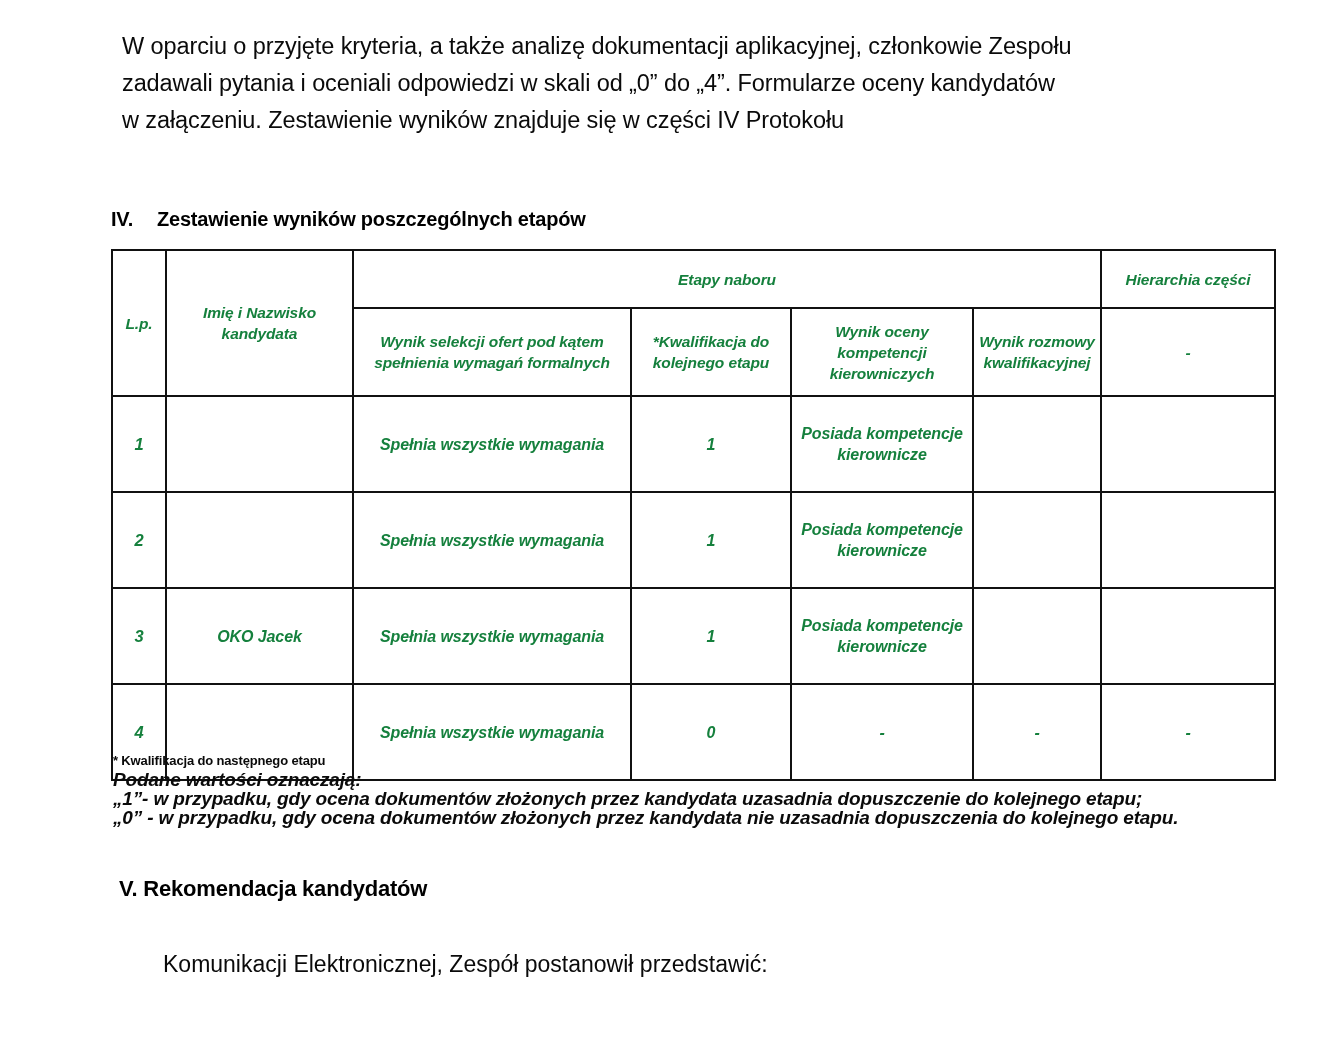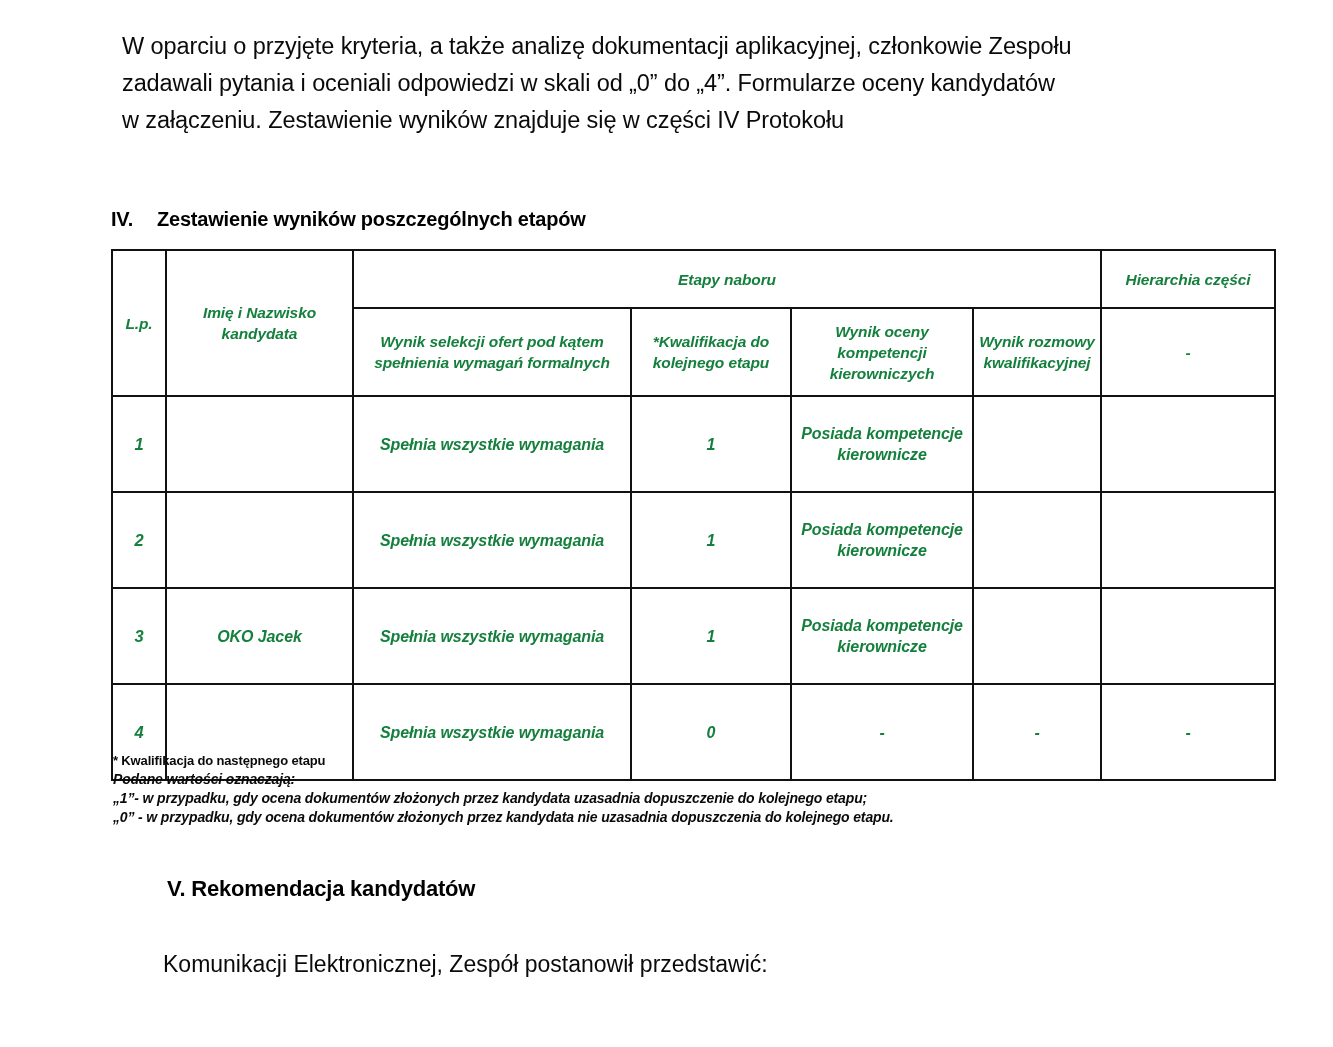--- a/index.html
+++ b/index.html
@@ -95,40 +95,39 @@
     width: 760px;
   }
   .fn-b {
     font-size: 13px;
     font-weight: bold;
     line-height: 18px;
     letter-spacing: -0.15px;
     color: #0a0a0a;
   }
   .fn-i {
-    font-size: 14px;
+    font-size: 19px;
     font-style: italic;
     font-weight: bold;
     line-height: 19px;
     letter-spacing: -0.15px;
     color: #0a0a0a;
     white-space: nowrap;
   }
 
   
   .sec5 {
     position: absolute;
     left: 119px;
     top: 876px;
     font-size: 22px;
     font-weight: bold;
     letter-spacing: -0.2px;
     white-space: nowrap;
     color: #000;
-    margin-left: 48px;
   }
 
   .outro {
     position: absolute;
     left: 163px;
     top: 946px;
     width: 1043px;
     font-size: 23px;
     line-height: 37px;
     font-weight: 500;

